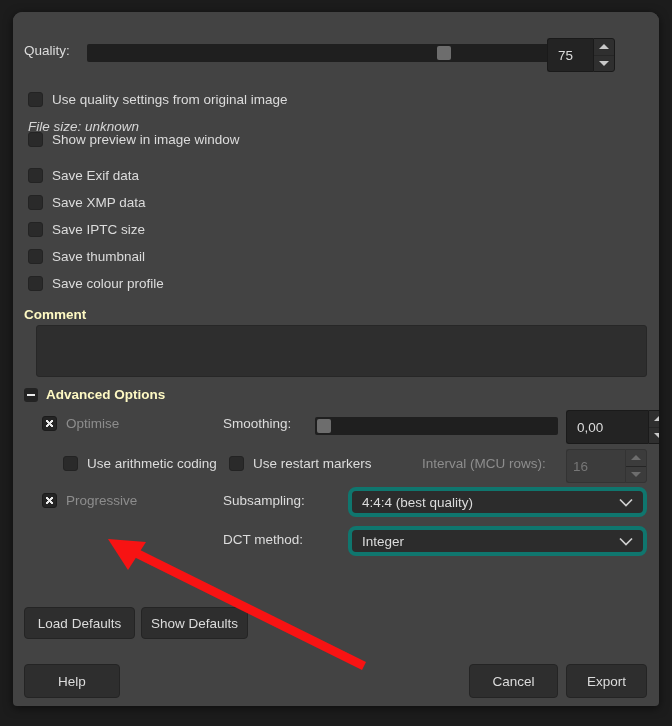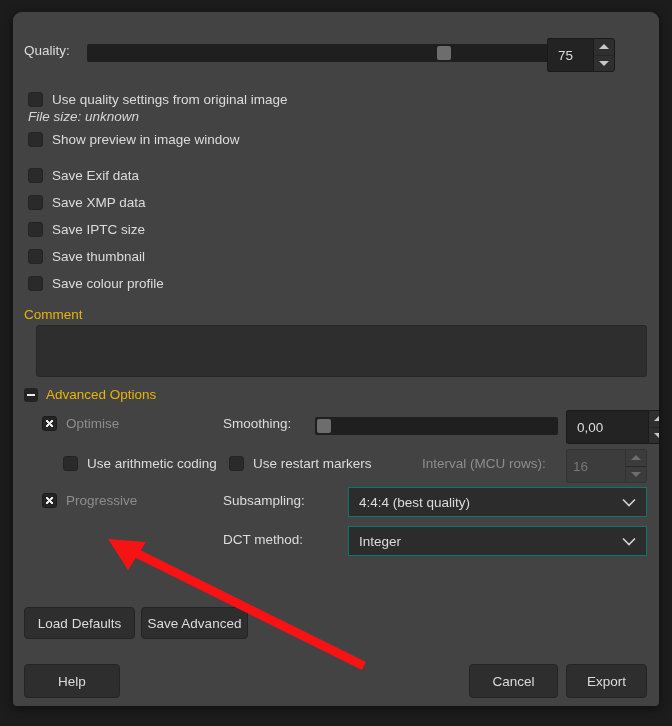--- a/index.html
+++ b/index.html
@@ -75,22 +75,22 @@
     display: flex;
     align-items: flex-end;
   }
 
   .lbl {
     color: #dcdcdc;
     font-size: 13.5px;
     white-space: nowrap;
   }
   .lbl.dim { color: #8d8d8d; }
-  .lbl.italic { font-style: italic; color: #d6d6d6; }
-  .lbl.bold { font-weight: normal; color: #eab308; }
+  .lbl.italic { font-style: italic; color: #d6d6d6; margin-top: 10px; }
+  .lbl.bold { font-weight: bold; color: #fef9c3; }
 
   
   .cb {
     width: 15px; height: 15px;
     border-radius: 3px;
     background: #2a2a2a;
     border: 1px solid #232323;
     box-sizing: border-box;
     flex: none;
     position: relative;
@@ -194,22 +194,22 @@
     border: 1px solid #272727;
     border-radius: 3px;
     box-sizing: border-box;
   }
 
   
   .combo {
     position: absolute;
     height: 30px;
     background: #2c2c2c;
-    border: 1px solid #0f766e;
-    border-radius: 0;
+    border: 4px solid #0f766e;
+    border-radius: 8px;
     box-sizing: border-box;
     display: flex;
     align-items: center;
     padding: 0 10px;
     color: #dcdcdc;
     font-size: 13.5px;
   }
   .combo .chev {
     margin-left: auto;
     color: #cfcfcf;
@@ -383,21 +383,21 @@
       <div class="combo" style="left:335px; top:514px; width:299px;">
         <span>Integer</span>
         <span class="chev">
           <svg width="14" height="9" viewBox="0 0 14 9">
               <polyline points="1,1.5 7,7.5 13,1.5" fill="none" stroke="#cfcfcf" stroke-width="1.7"></polyline>
             </svg>
         </span>
       </div>
 
       <div class="btn" style="left:11px; top:595px; width:111px; height:32px;">Load Defaults</div>
-      <div class="btn" style="left:128px; top:595px; width:107px; height:32px;">Save Advanced</div>
+      <div class="btn" style="left:128px; top:595px; width:107px; height:32px;">Show Defaults</div>
 
       <div class="btn" style="left:11px; top:652px; width:96px; height:34px;">Help</div>
       <div class="btn" style="left:456px; top:652px; width:89px; height:34px;">Cancel</div>
       <div class="btn" style="left:553px; top:652px; width:81px; height:34px;">Export</div>
 
     </div>
   </div>
 
   <svg id="annotation-arrow" viewBox="0 0 672 726">
     <line id="arrow-shaft" x1="364" y1="666" x2="126" y2="548" stroke="#f71313" stroke-width="9" stroke-linecap="butt"></line>

